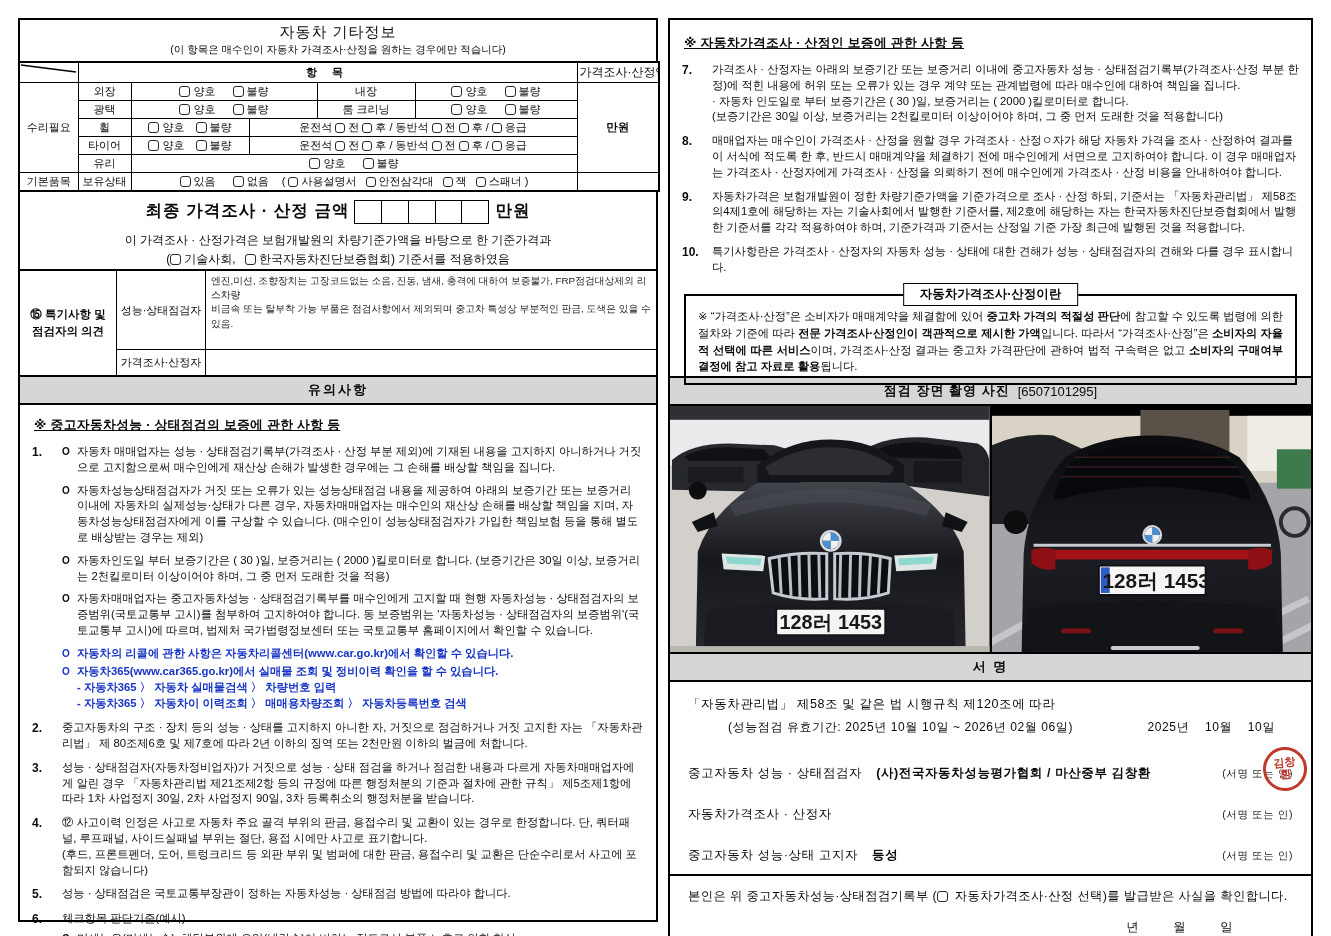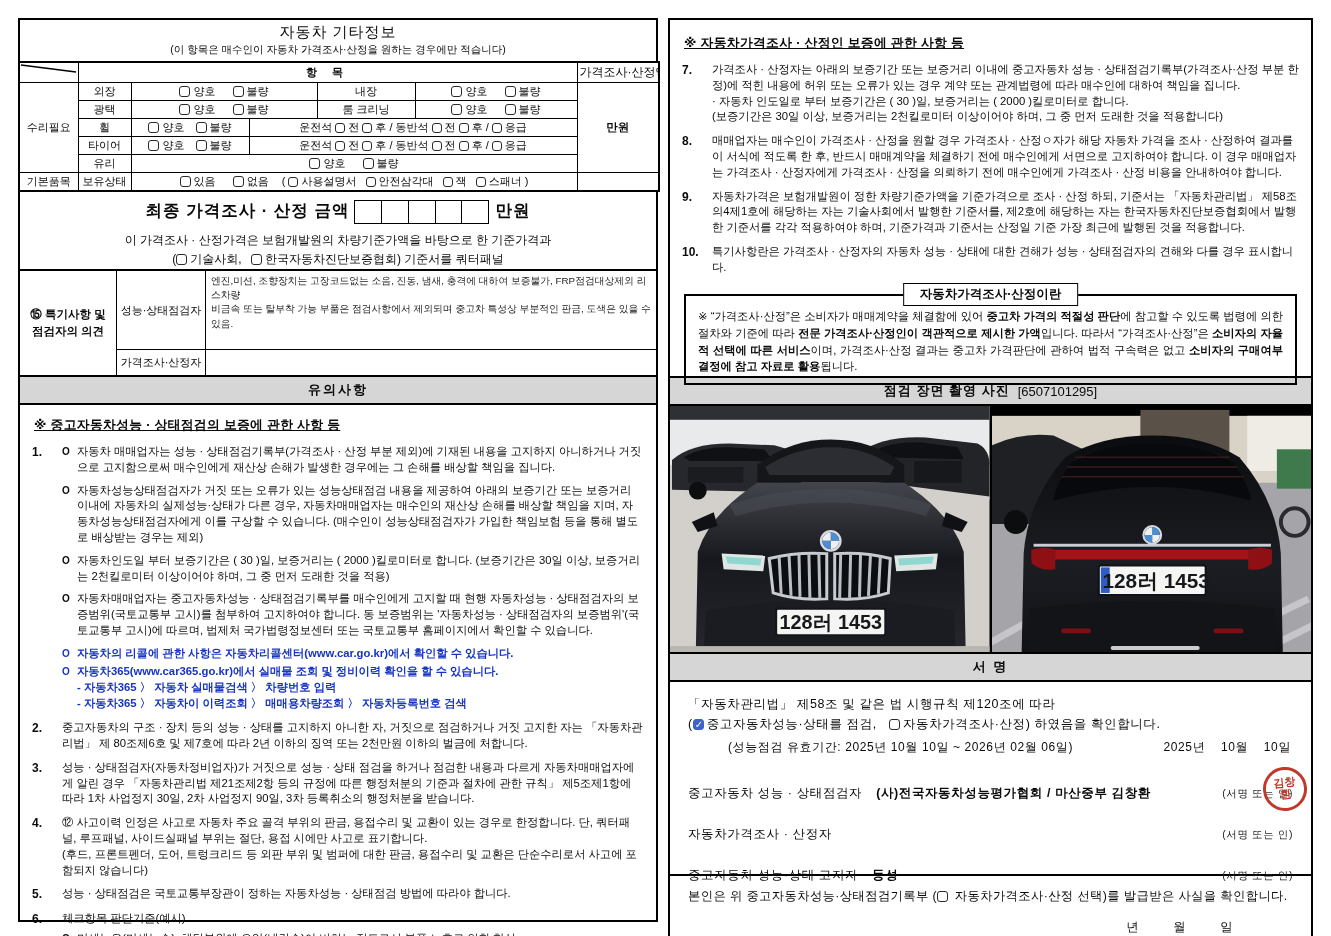--- a/index.html
+++ b/index.html
@@ -60,21 +60,21 @@
   .ib-text .b{font-weight:bold;}
   
   .photos{display:flex;height:250px;background:#000;}
   .photo{flex:1;overflow:hidden;position:relative;}
   .photo+.photo{border-left:2px solid #000;}
   .photo svg{display:block;width:100%;height:100%;}
   .photobar{display:flex;justify-content:center;gap:8px;align-items:center;}
   
   .signarea{padding:12px 18px 10px;font-size:12.5px;letter-spacing:.6px;line-height:1.6;}
   .sig-l3{display:flex;justify-content:space-between;margin:4px 0 2px 40px;font-size:12px;}
-  .sig-l3 .dt{margin-right:2px;white-space:pre;}
+  .sig-l3 .dt{margin-right:18px;white-space:pre;}
   .signer{display:flex;justify-content:space-between;align-items:center;margin-top:21px;}
   .signer .rv{display:flex;gap:14px;align-items:flex-end;}
   .signer .sign{font-size:10.5px;color:#222;white-space:nowrap;}
   .stampwrap{position:relative;}
   .stamp{position:absolute;right:-14px;top:-16px;width:44px;height:44px;border:3px solid #c0392b;border-radius:50%;color:#c0392b;font-size:11px;font-weight:bold;display:flex;align-items:center;justify-content:center;text-align:center;line-height:1.05;transform:rotate(-6deg);background:rgba(255,255,255,.1);letter-spacing:0;word-break:break-all;padding:3px;box-sizing:border-box;}
   .confirm{border-top:2px solid #000;padding:12px 18px 10px;font-size:12.3px;letter-spacing:.4px;}
   .conf-date{text-align:right;margin:14px 60px 0 0;white-space:pre;}
   .conf-buyer{display:flex;justify-content:flex-end;gap:70px;margin:16px 10px 8px 0;align-items:baseline;}
   .conf-buyer .sign{font-size:10.5px;}
 </style>
@@ -194,21 +194,21 @@
             <span></span>
             <span></span>
             <span></span>
         </span>
         <span class="big">만원</span>
       </div>
       <div class="fp-desc">
         <div>이 가격조사 · 산정가격은 보험개발원의 차량기준가액을 바탕으로 한 기준가격과</div>
         <div>
           <span>(</span><span class="cb"></span><span>기술사회,</span>
-          <span class="cb" style="margin-left:6px"></span><span>한국자동차진단보증협회</span><span>) 기준서를 쿼터패널</span>
+          <span class="cb" style="margin-left:6px"></span><span>한국자동차진단보증협회</span><span>) 기준서를 적용하였음</span>
         </div>
       </div>
     </div>
 
     <div class="box special">
       <div class="sp-label">
         <div>⑮ 특기사항 및</div>
         <div>점검자의 의견</div>
       </div>
       <div class="sp-main">
@@ -465,24 +465,20 @@
           <rect x="120" y="244" width="90" height="4" rx="2" fill="#caccd0"></rect>
         </svg>
       </div>
     </div>
 
     <div class="box graybar">서 명</div>
 
     <div class="box" style="height:344px;">
       <div class="signarea" style="height:170px;box-sizing:border-box;">
         <div>「자동차관리법」 제58조 및 같은 법 시행규칙 제120조에 따라</div>
-        <div>
-          <span>(</span><span class="cb checked"></span><span>중고자동차성능·상태를 점검,</span>
-          <span class="cb" style="margin-left:8px"></span><span>자동차가격조사·산정</span><span>) 하였음을 확인합니다.</span>
-        </div>
         <div class="sig-l3">
           <span>(성능점검 유효기간: 2025년 10월 10일 ~ 2026년 02월 06일)</span>
           <span class="dt">2025년    10월    10일</span>
         </div>
 
         <div class="signer" style="margin-top:26px;">
           <div class="rv">
             <span>중고자동차 성능 · 상태점검자</span>
             <span style="font-weight:bold;">(사)전국자동차성능평가협회 / 마산중부 김창환</span>
           </div>

